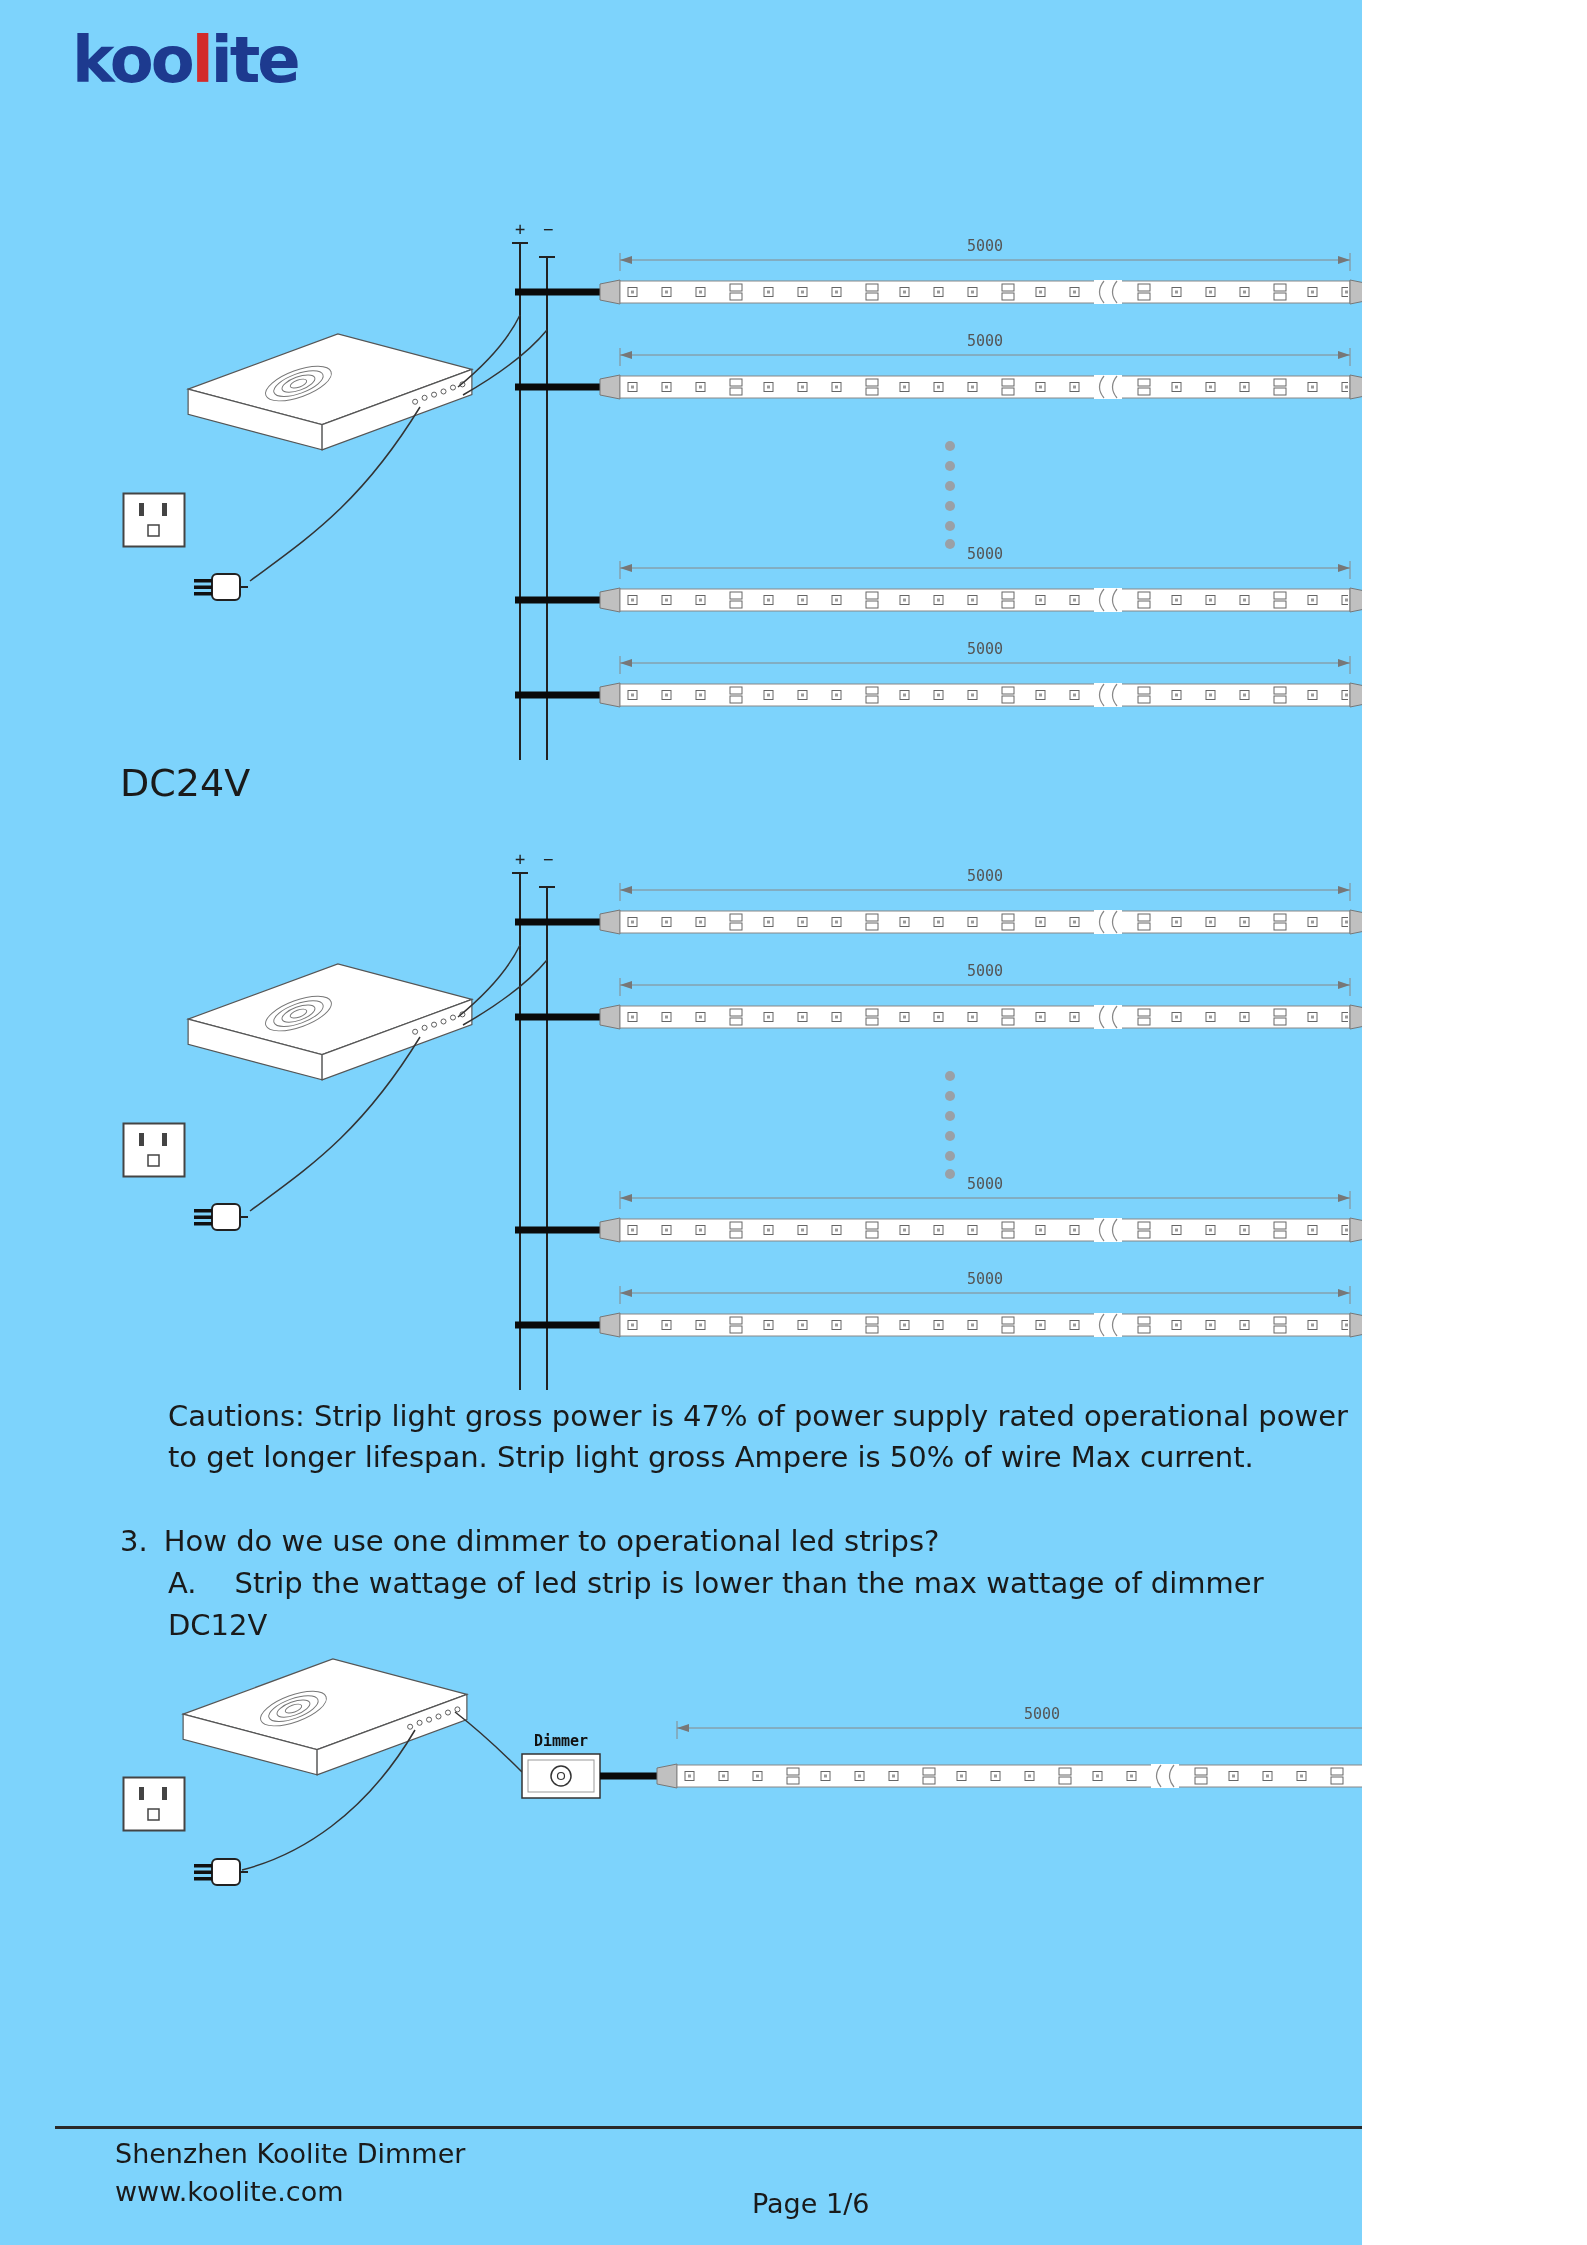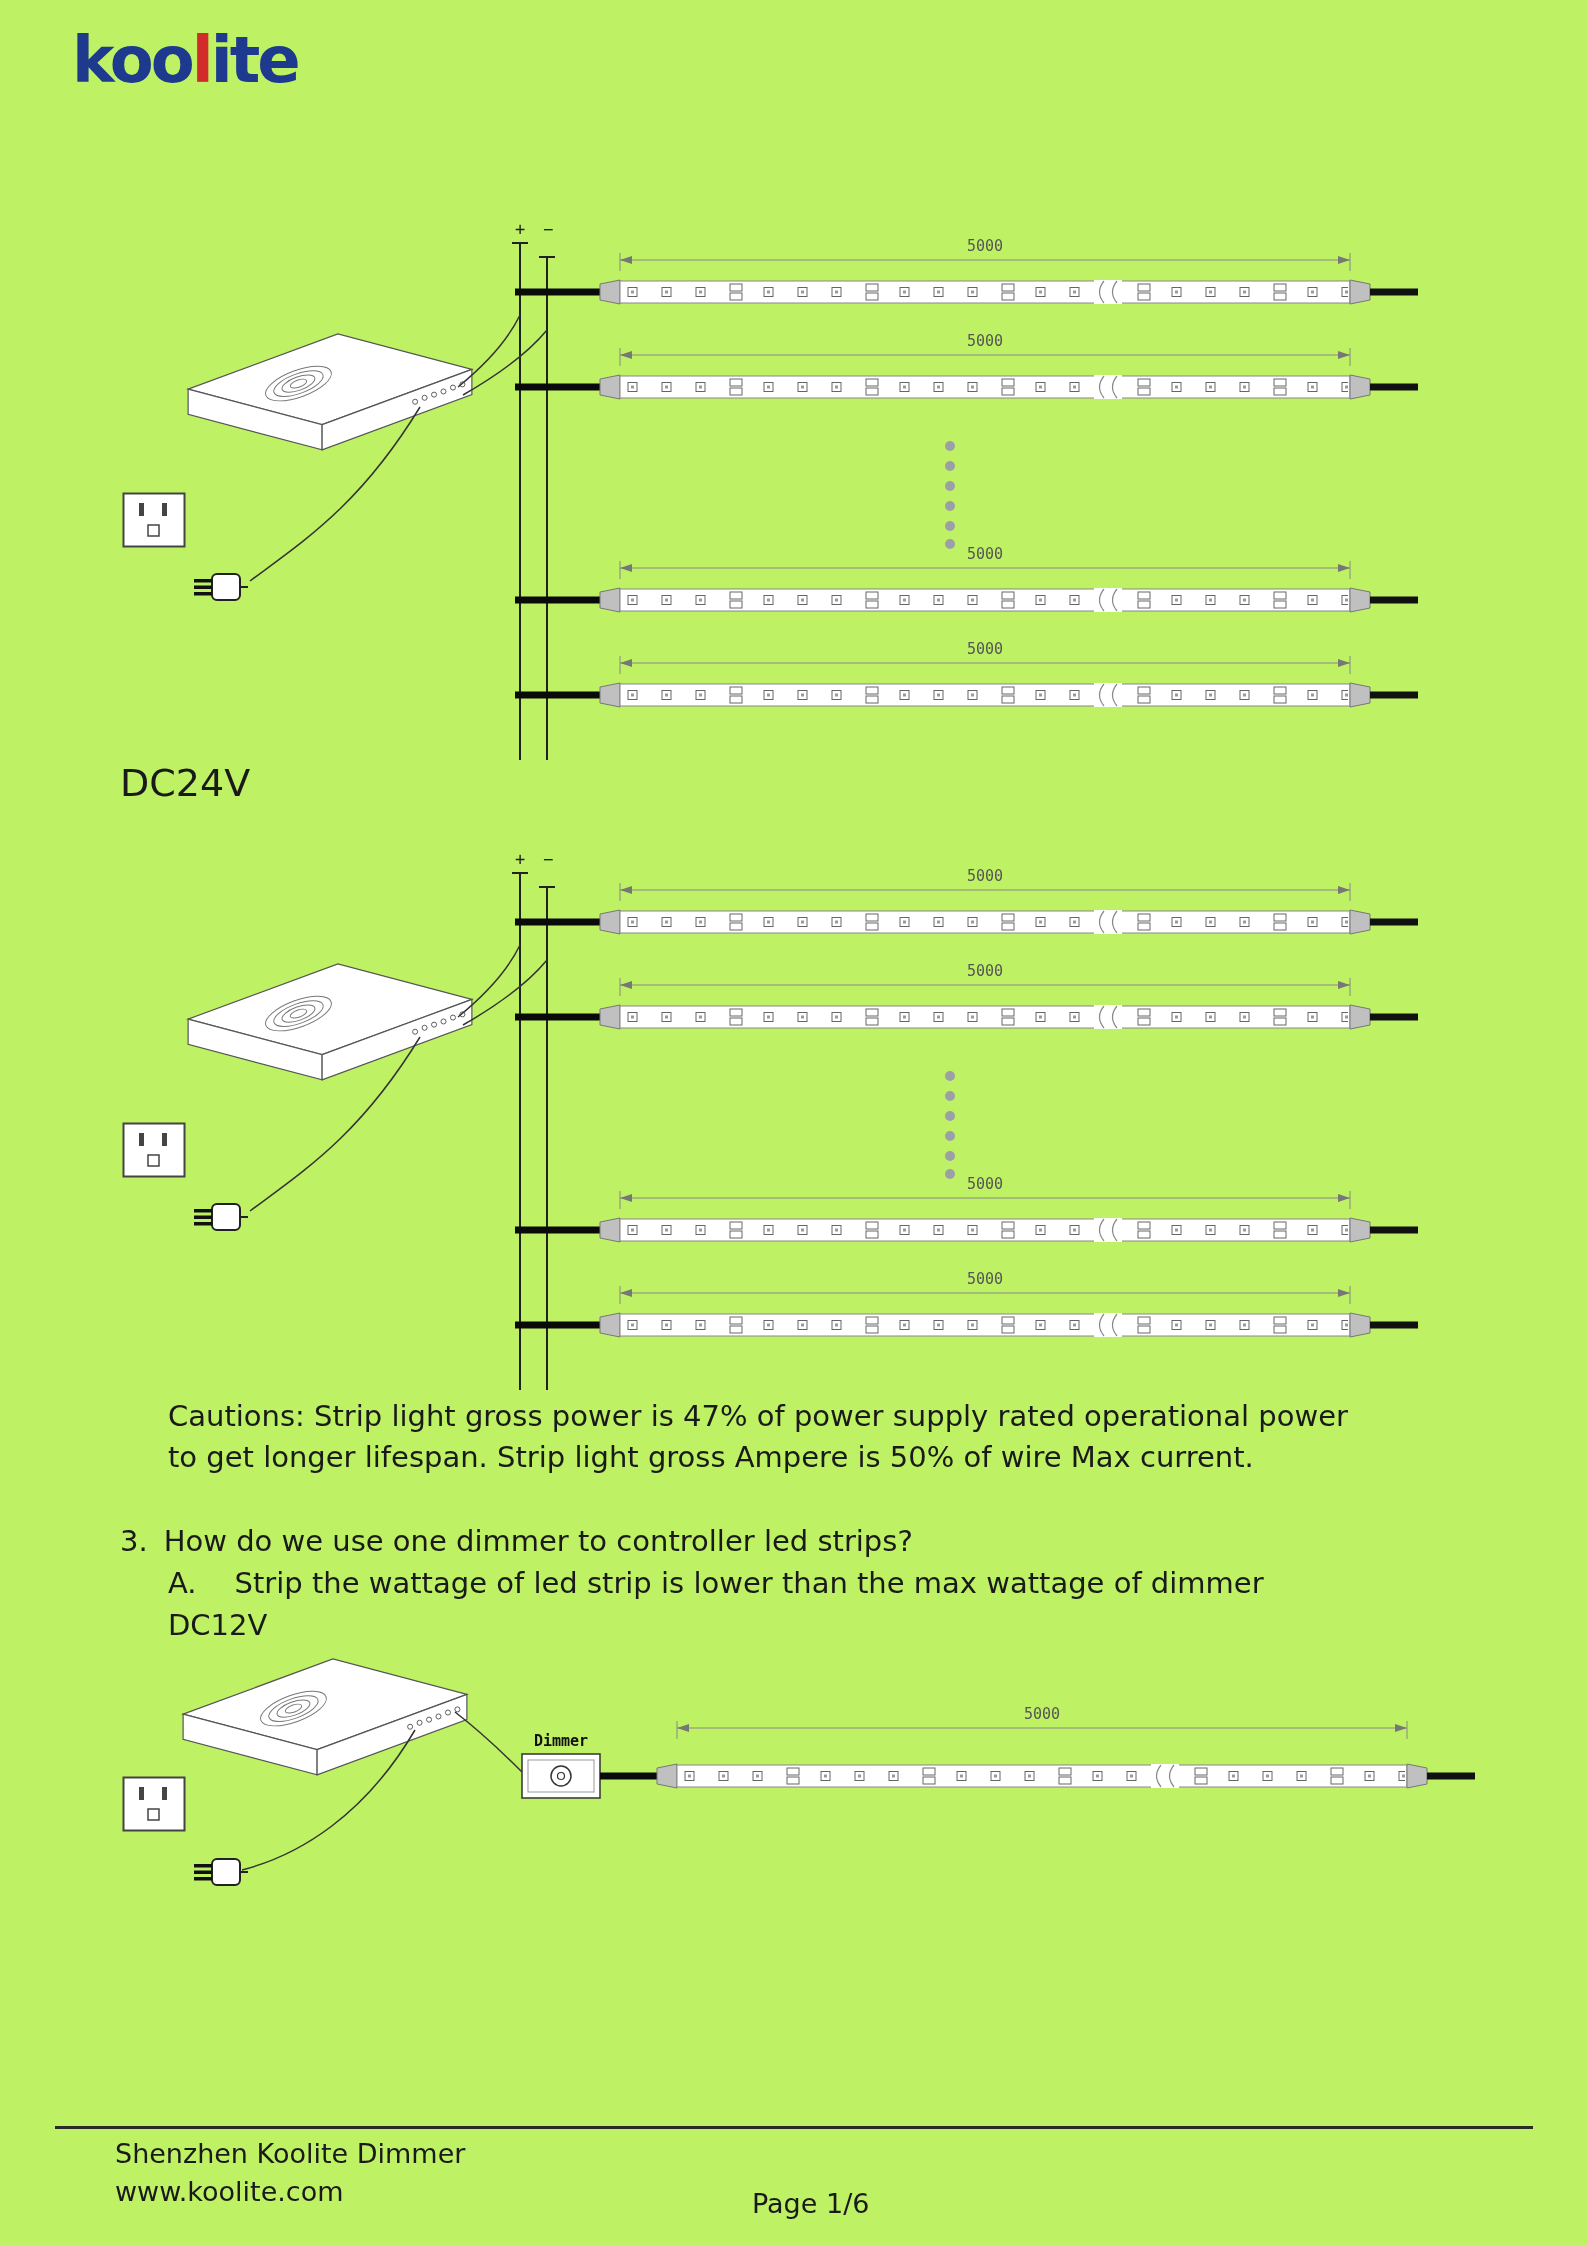--- a/index.html
+++ b/index.html
@@ -1,18 +1,18 @@
 <!DOCTYPE html>
 <html><head>
 <meta charset="utf-8">
 <style>
   * { margin:0; padding:0; box-sizing:border-box; }
   html,body { background:#ffffff; }
   body { font-family:"DejaVu Sans","Liberation Sans",sans-serif; }
-  .page { position:relative; width:1587px; height:2245px; background:#bef264; overflow:hidden; }
+  .page { position:relative; width:1362px; height:2245px; background:#7dd3fc; overflow:hidden; }
   .abs { position:absolute; }
   .logo { left:72px; top:28px; font-size:64px; font-weight:bold; letter-spacing:-3px; line-height:1; }
   .logo .b { color:#1d3a8f; }
   .logo .r { color:#d22b2b; }
   .txt { color:#1a1a1a; font-size:29px; white-space:nowrap; }
   .cautions { left:168px; top:1396px; white-space:nowrap; line-height:41px; }
   .defs-svg { position:absolute; width:0; height:0; overflow:hidden; }
   .footer-line { left:55px; top:2126px; width:1478px; border-top:3px solid #2a2a2a; }
   
   .wire { stroke:#222; stroke-width:2; }
@@ -188,21 +188,21 @@
   <svg class="abs" style="left:70px; top:845px;" width="1450" height="560" viewBox="0 0 1450 560">
     <use href="#diagram4strips"></use>
   </svg>
 
   <div class="abs txt cautions">
     <div>Cautions: Strip light gross power is 47% of power supply rated operational power</div>
     <div>to get longer lifespan. Strip light gross Ampere is 50% of wire Max current.</div>
   </div>
 
   <div class="abs txt" style="left:120px; top:1524px;">
-    <span style="margin-right:16px;">3.</span><span>How do we use one dimmer to controller led strips?</span>
+    <span style="margin-right:16px;">3.</span><span>How do we use one dimmer to operational led strips?</span>
   </div>
   <div class="abs txt" style="left:168px; top:1566px;">
     <span style="margin-right:38px;">A.</span><span>Strip the wattage of led strip is lower than the max wattage of dimmer</span>
   </div>
   <div class="abs txt" style="left:168px; top:1608px;">DC12V</div>
 
   <svg class="abs" style="left:70px; top:1630px;" width="1450" height="300" viewBox="0 0 1450 300">
     <use href="#psu" x="105" y="25" width="300" height="134"></use>
     <g fill="none" stroke="#333" stroke-width="1.5">
       <path d="M345,100 C295,185 230,225 172,240"></path>

